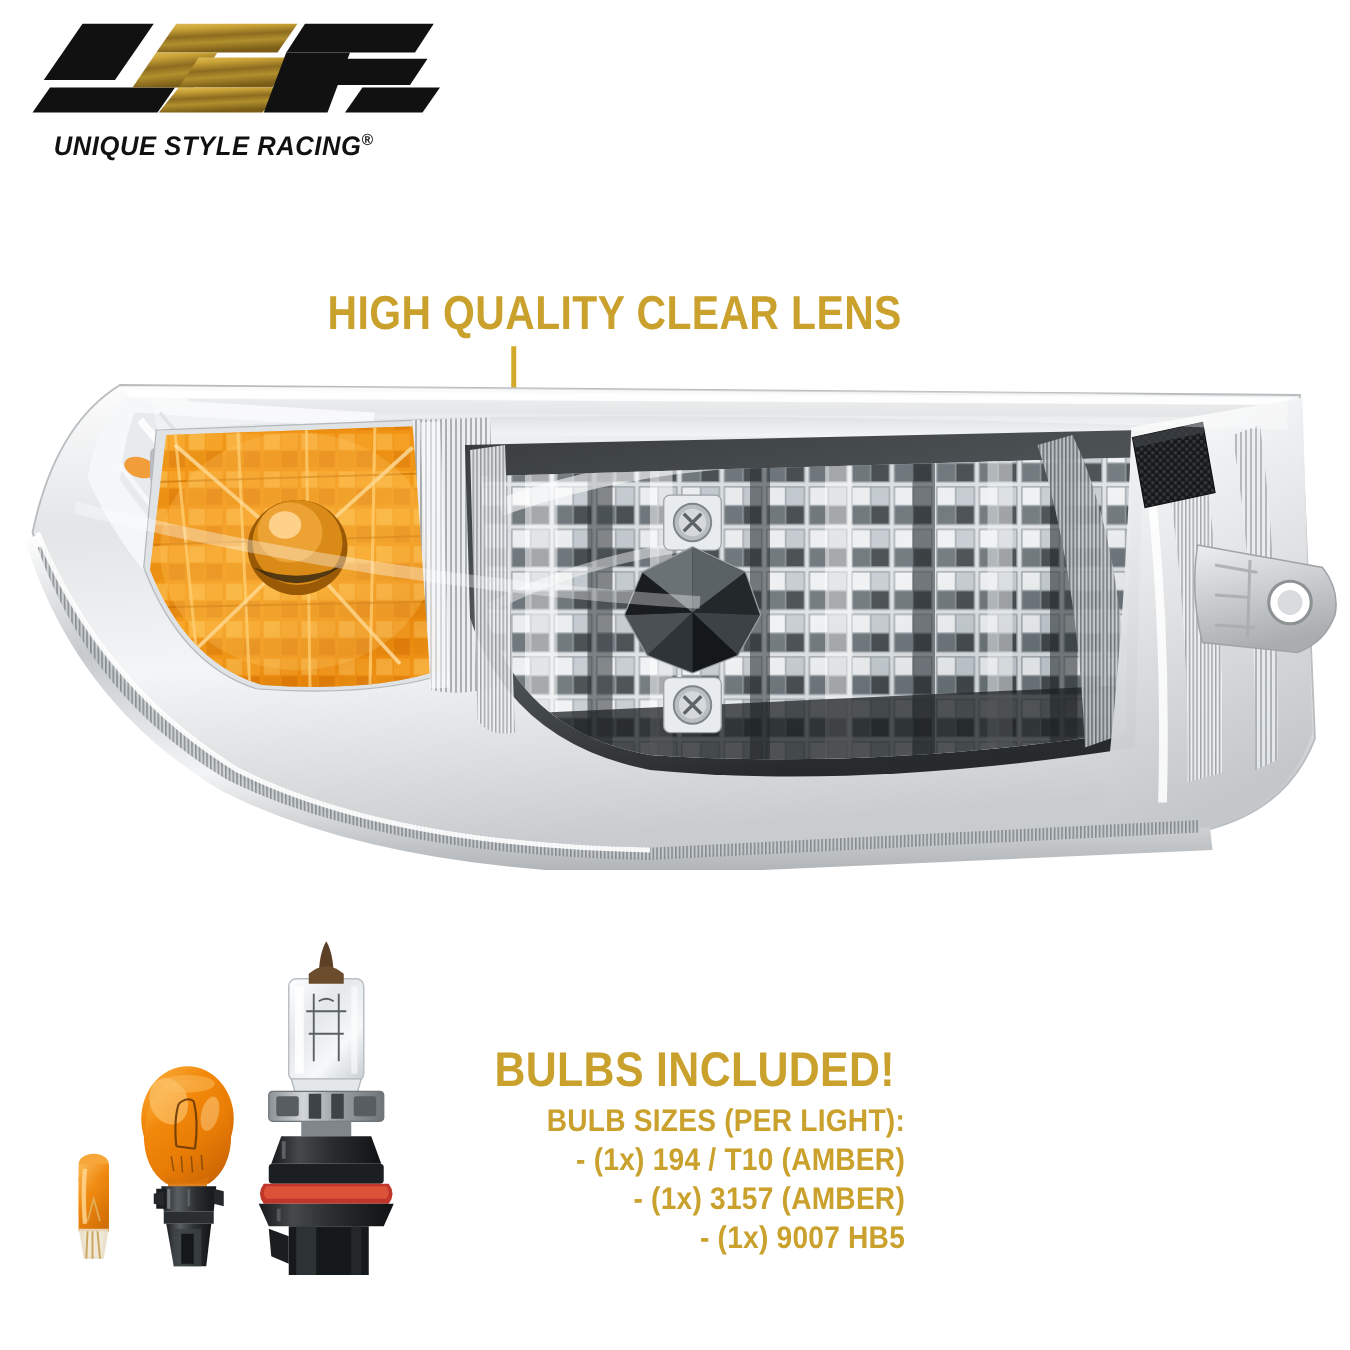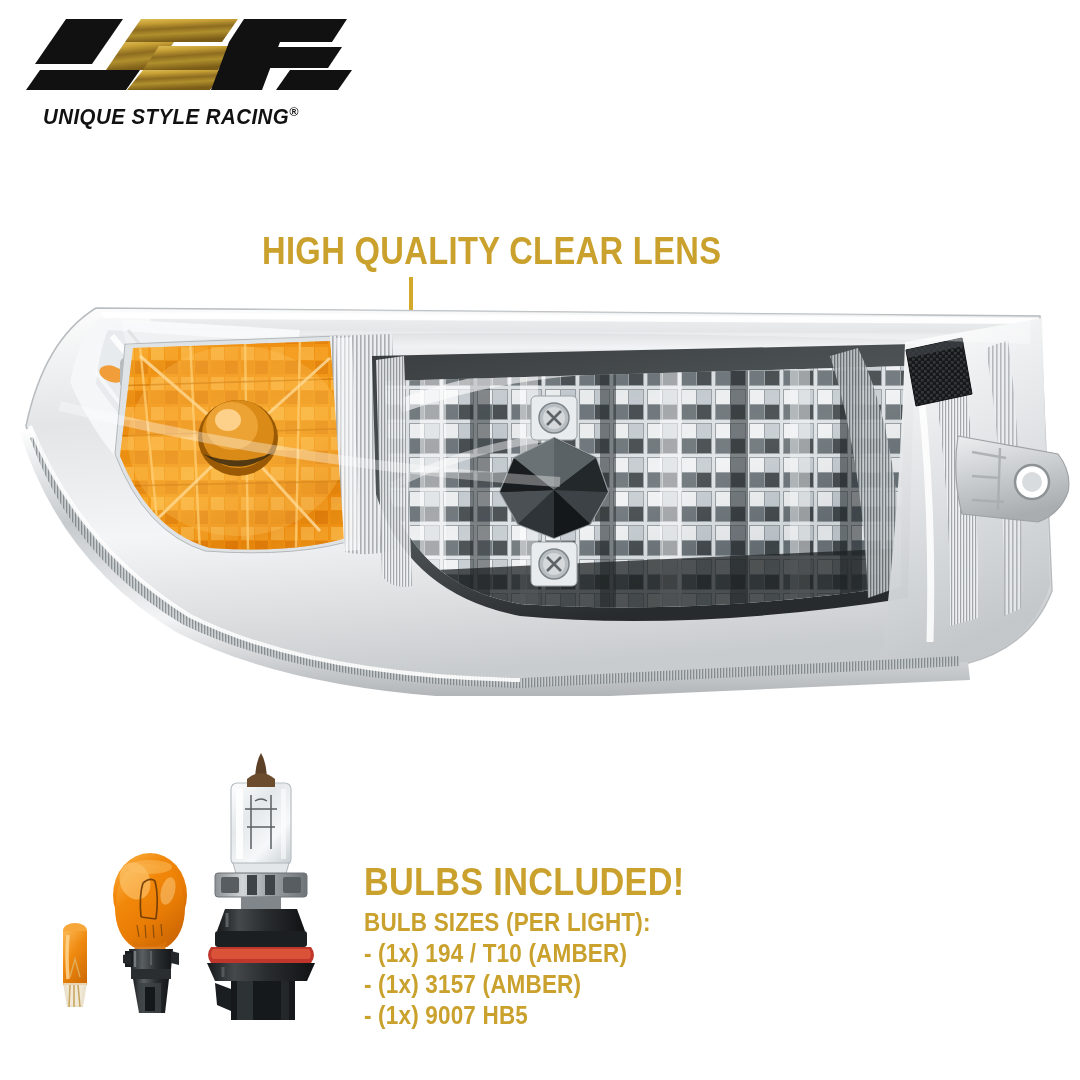--- a/index.html
+++ b/index.html
@@ -92,22 +92,23 @@
     left: 55px;
     top: 745px;
     width: 300px;
     height: 275px;
   }
 
   
   #bulbs-text {
     position: absolute;
     left: 364px;
-    top: 862px;
+    top: 837px;
     width: 400px;
+    text-align: right;
   }
   #bulbs-title {
     font-family: "Liberation Sans Narrow", "Liberation Sans", sans-serif;
     font-weight: bold;
     font-size: 39px;
     line-height: 40px;
     letter-spacing: 0.3px;
     color: #c9a12c;
     white-space: nowrap;
     transform: scaleX(0.88);

